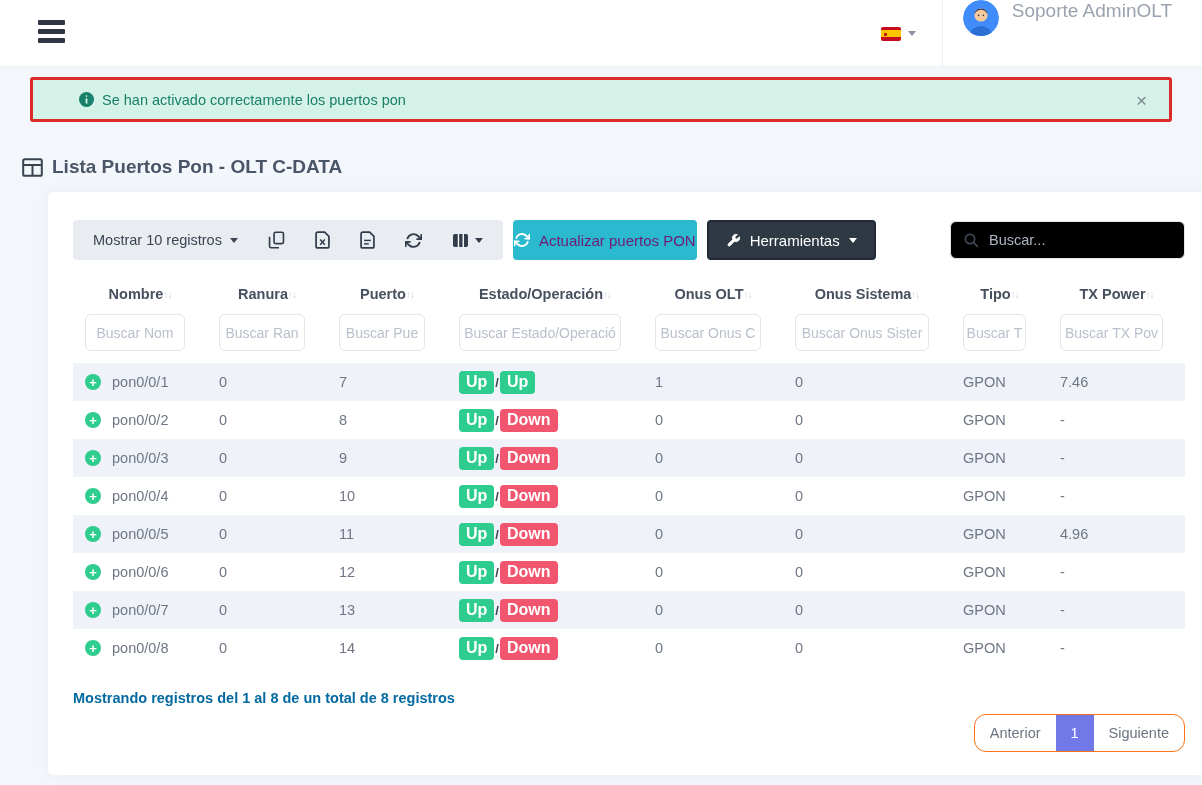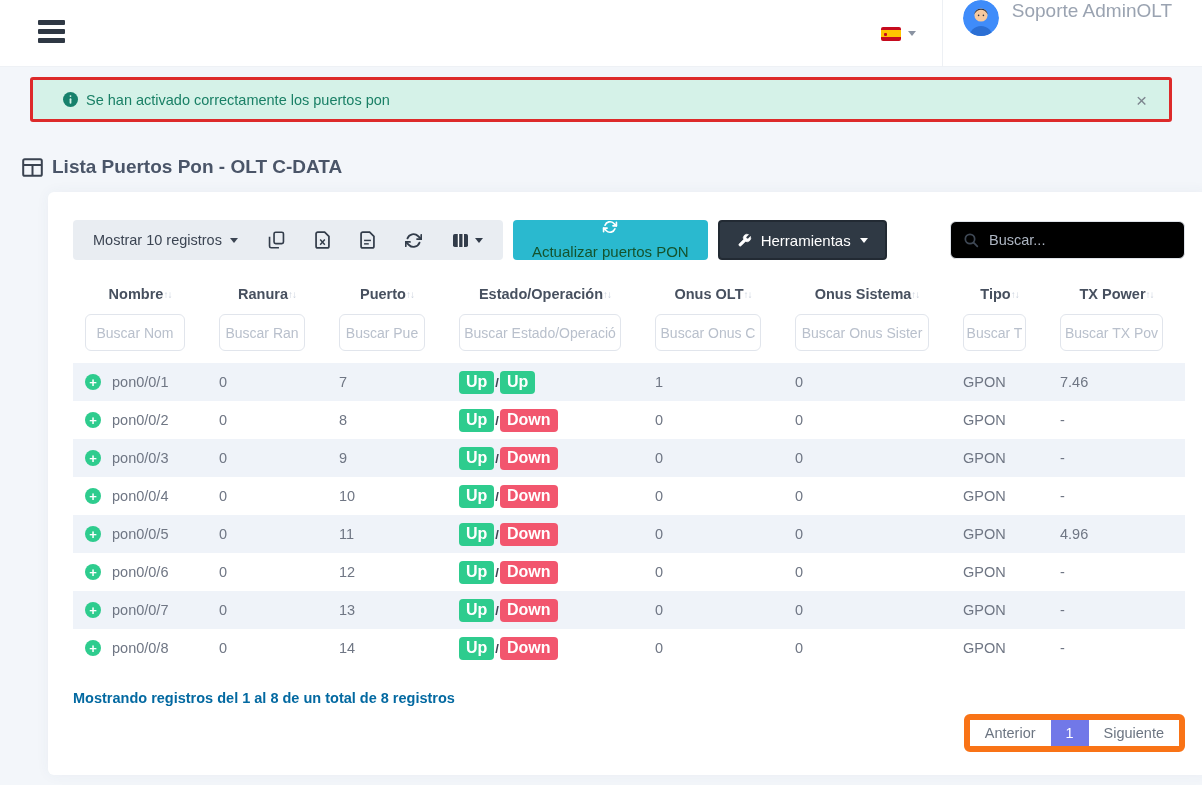--- a/index.html
+++ b/index.html
@@ -14,36 +14,36 @@
   .flag { width:20px; height:14px; border-radius:2px; overflow:hidden; position:relative; background:#c60b1e; }
   .flag::after { content:""; position:absolute; top:3.5px; left:0; width:20px; height:7px; background:#ffc400; }
   .flag::before { content:""; position:absolute; top:6px; left:3px; width:3px; height:3px; background:#c60b1e; z-index:2; border-radius:1px; }
   .caret { width:0; height:0; border-left:4px solid transparent; border-right:4px solid transparent; border-top:5px solid #8a93a2; }
   .nav-divider { width:1px; height:67px; background:#edf0f4; }
   .user { display:flex; align-items:flex-start; gap:13px; padding:0 30px 0 20px; height:67px; cursor:pointer; }
   .user-name { font-size:19px; color:#9aa3b1; }
 
   
   .alert { position:absolute; left:30px; top:77px; width:1142px; height:45px; background:#d5f2e8; border:3px solid #dd2a2a; border-radius:3px; display:flex; align-items:center; }
-  .alert-msg { display:flex; align-items:center; gap:8px; margin-left:30px; font-size:14.5px; color:#1a8066;text-align:right; }
+  .alert-msg { display:flex; align-items:center; gap:8px; margin-left:46px; font-size:14.5px; color:#1a8066;text-align:right; }
   .alert-close { position:absolute; right:22px; top:50%; transform:translateY(-50%); font-size:19px; color:#7d868f; cursor:pointer; line-height:1; }
 
   
   .page-title { position:absolute; left:22px; top:156px; display:flex; align-items:center; gap:9px; font-size:19px; font-weight:bold; color:#4a5568; }
 
   
   .card { position:absolute; left:20px; top:192px; width:1162px; height:583px; background:#ffffff; border-radius:6px; box-shadow:0 0 14px rgba(60,80,120,.05);margin-left:28px; }
 
   
   .toolbar { position:absolute; left:25px; top:28px; right:25px; height:40px; display:flex; align-items:center; }
   .tool-strip { display:flex; align-items:center; height:40px; background:#e9edf2; border-radius:4px; padding:0 20px; gap:30px; }
   .records { display:flex; align-items:center; gap:8px; font-size:14.5px; color:#3c4553; cursor:pointer; white-space:nowrap; }
   .records .caret { border-top-color:#3c4553; }
   .icon-btn { display:flex; align-items:center; gap:6px; cursor:pointer; }
-  .btn-update { display:flex; align-items:center; gap:9px; height:40px; margin-left:10px; padding:0 19px; background:#2ab9cf; border-radius:4px; color:#14532d; font-size:15px; cursor:pointer; white-space:nowrap;flex-direction:column; }
+  .btn-update { display:flex; align-items:center; gap:9px; height:40px; margin-left:10px; padding:0 1px; background:#2ab9cf; border-radius:4px; color:#701a75; font-size:15px; cursor:pointer; white-space:nowrap; }
   .btn-tools  { display:flex; align-items:center; gap:9px; height:40px; margin-left:10px; padding:0 17px; background:#2f3944; border:2px solid #222a33; border-radius:4px; color:#fff; font-size:15px; cursor:pointer; white-space:nowrap; }
   .btn-tools .caret { border-top-color:#ffffff; }
   .search-box { position:absolute; right:0; top:1px; width:235px; height:38px; border:1px solid #dfe3ea; border-radius:6px; background:#000000; display:flex; align-items:center; padding:0 12px; gap:10px; }
   .search-box input { border:none; outline:none; flex:1; font-size:14.5px; color:#5a6270; font-family:inherit; background:transparent; }
   .search-box input::placeholder { color:#adb5c2; }
 
   
   table { position:absolute; left:25px; top:88px; width:1112px; border-collapse:collapse; table-layout:fixed; }
   th, td { padding-left:12px; text-align:left; }
   thead th { font-size:14.5px; font-weight:bold; color:#47505f; padding-top:6px; padding-bottom:10px; cursor:pointer; }
@@ -56,21 +56,21 @@
   tbody tr:nth-child(odd) { background:#eff3f9; }
   .name-cell { display:inline-flex; align-items:center; gap:11px; }
   .expand { width:16px; height:16px; border-radius:50%; background:#2ecc8e; color:#fff; display:inline-flex; align-items:center; justify-content:center; font-size:13px; font-weight:bold; cursor:pointer; line-height:1; }
   .badge { display:inline-block; padding:3px 7px 4px; border-radius:4px; font-size:16px; font-weight:bold; color:#fff; line-height:1; }
   .badge-green { background:#2ecc8e; }
   .badge-red { background:#f2566e; }
   .slash { color:#3c4553; font-weight:bold; margin:0 1px; font-size:13px; }
 
   
   .summary { position:absolute; left:25px; top:498px; font-size:14.5px; font-weight:bold; color:#0369a1; }
-  .pagination { position:absolute; right:25px; top:522px; height:38px; display:flex; border:6px solid #f97316; border-radius:6px; overflow:hidden; background:#fff;text-align:right; }
+  .pagination { position:absolute; right:25px; top:522px; height:38px; display:flex; border:1px solid #f97316; border-radius:12px; overflow:hidden; background:#fff;text-align:right; }
   .page-item { display:flex; align-items:center; padding:0 15px; font-size:14.5px; color:#6c7582; cursor:pointer; }
   .page-item.active { background:#7178e8; color:#fff; width:38px; justify-content:center; padding:0; }
 
   svg { display:block; }
 </style>
 </head>
 <body>
 
 <div class="navbar">
   <div class="hamburger">

